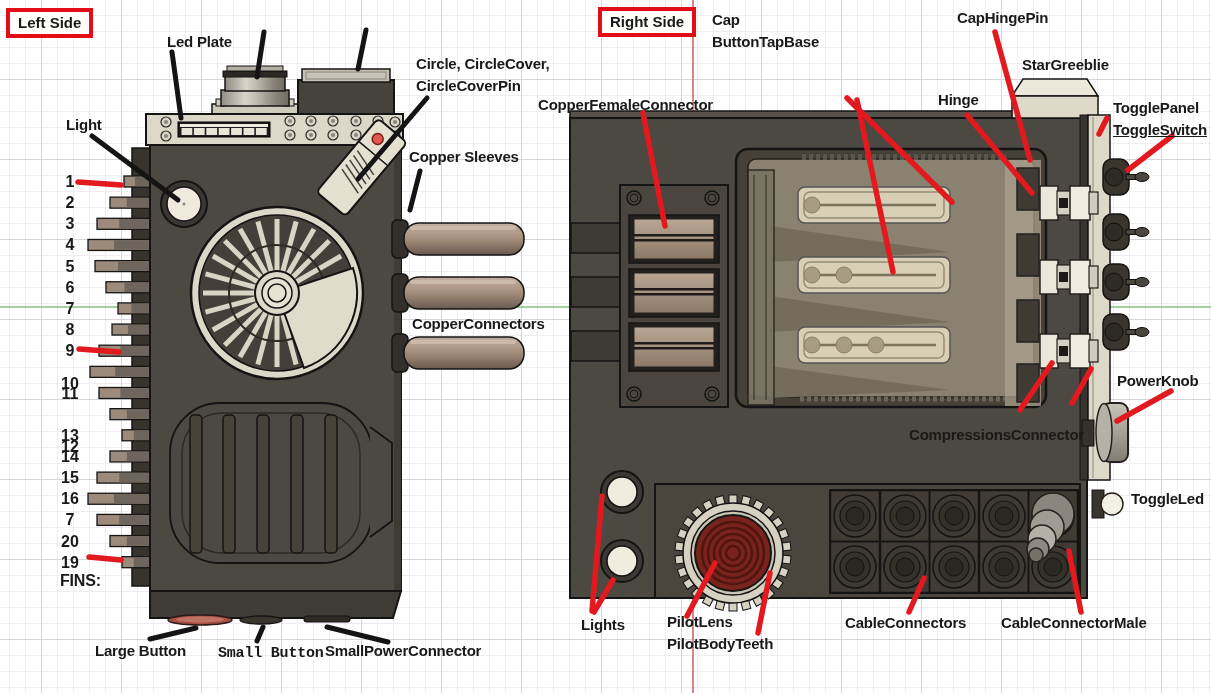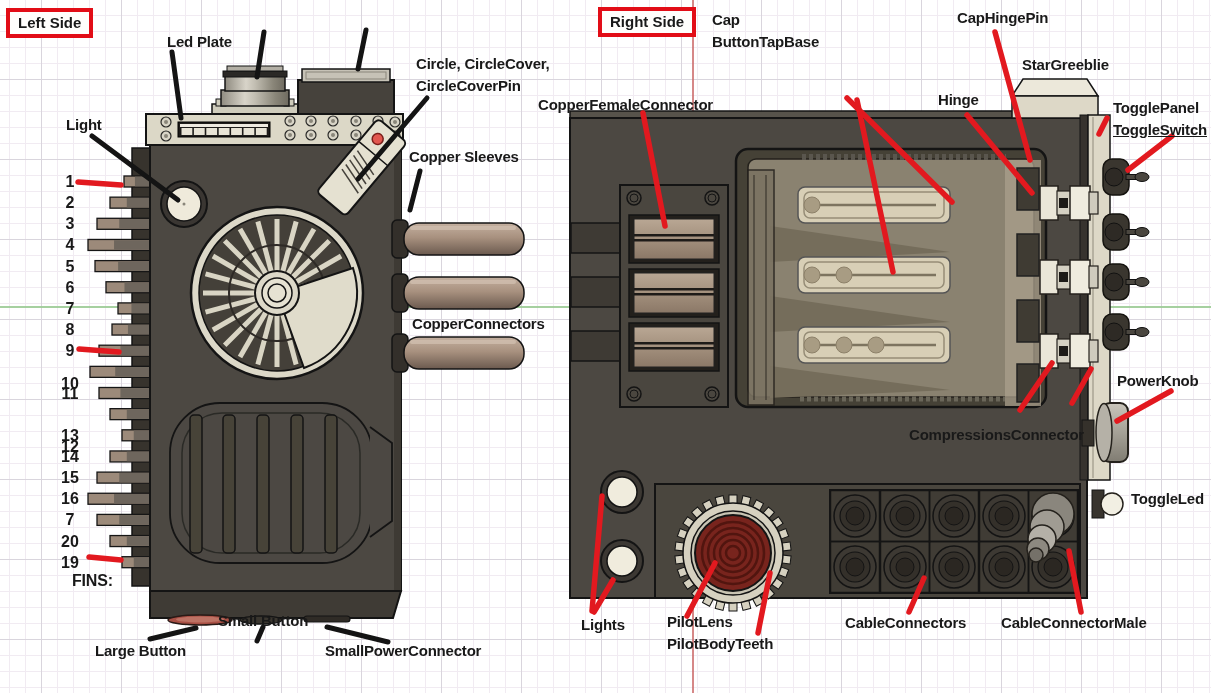--- a/index.html
+++ b/index.html
@@ -23,23 +23,23 @@
   .tag{position:absolute;border:4px solid #e20d17;background:#fffefc;padding:2px 8px 3px 8px;
        font-size:15px;font-weight:700;white-space:nowrap;}
   #tag-left{left:6px;top:8px;}
   #tag-right{left:554px;top:7px;margin-left:44px;}
   .l-heatsink{left:167px;top:11px;}
   .l-ledplate{left:167px;top:33px;}
   .l-light{left:66px;top:116px;}
   .l-circle{left:416px;top:53px;line-height:22px;}
   .l-coppersleeves{left:409px;top:148px;}
   .l-copperconn{left:412px;top:315px;}
-  .l-fins{left:72px;top:572px;font-size:16px;text-align:right;}
+  .l-fins{left:60px;top:572px;font-size:16px;text-align:right;}
   .l-largebtn{left:95px;top:642px;}
-  .l-smallbtn{left:218px;top:612px;}
+  .l-smallbtn{left:218px;top:645px;font-family:Liberation Mono, monospace;}
   .l-smallpower{left:325px;top:642px;}
   .r-cfc{left:538px;top:96px;}
   .r-capgroup{left:712px;top:9px;line-height:21.7px;}
   .r-caphingepin{left:957px;top:9px;}
   .r-stargreeblie{left:1022px;top:56px;}
   .r-hinge{left:938px;top:91px;}
   .r-togglepanel{left:1113px;top:99px;}
   .r-toggleswitch{left:1113px;top:121px;text-decoration:underline;}
   .r-powerknob{left:1117px;top:372px;}
   .r-coax{left:909px;top:424px;line-height:21px;}

